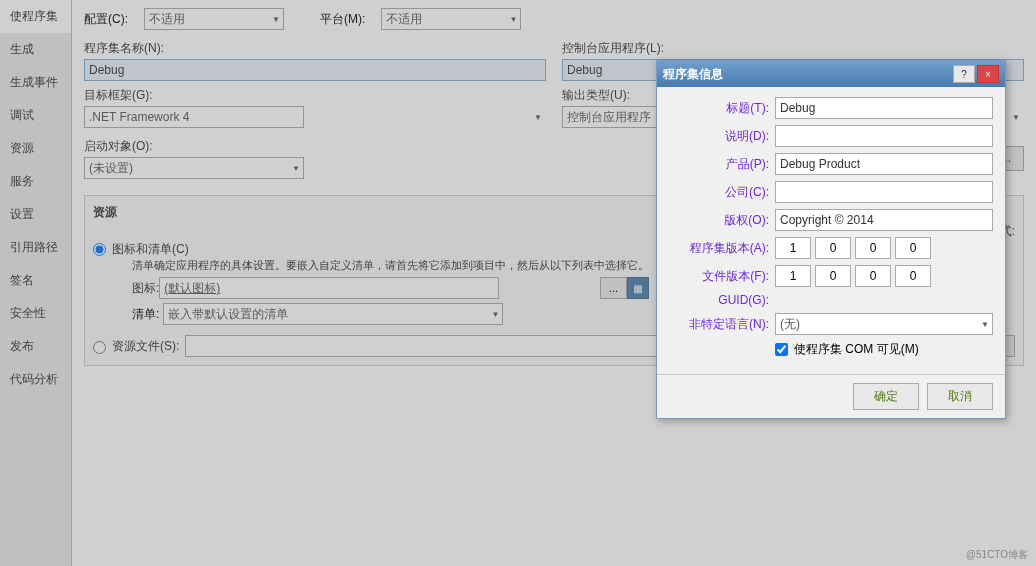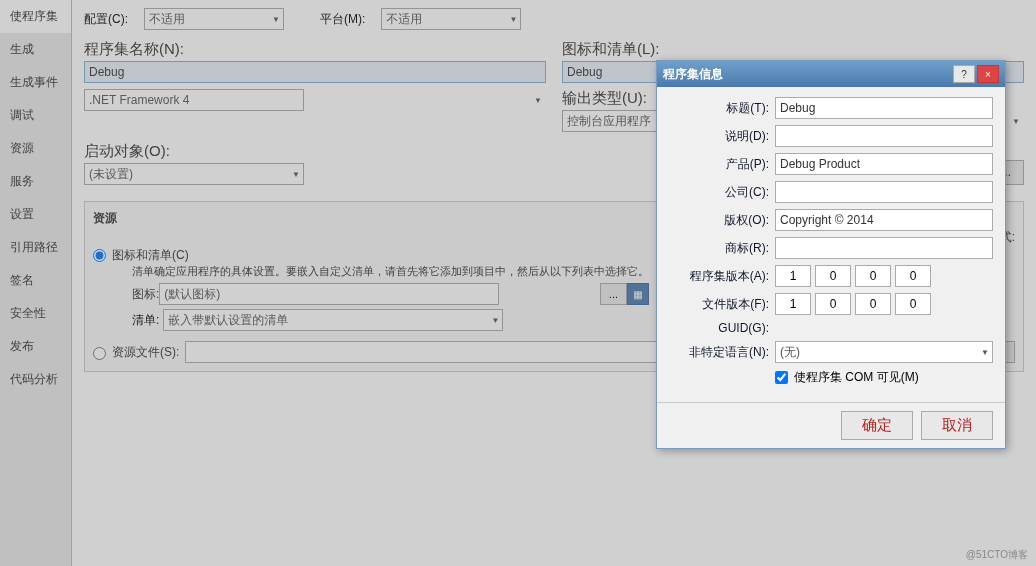--- a/index.html
+++ b/index.html
@@ -83,36 +83,36 @@
       display: flex;
       gap: 16px;
       align-items: flex-start;
     }
     .form-group {
       display: flex;
       flex-direction: column;
       gap: 2px;
       flex: 1;
     }
-    .form-label { color: #333; font-size: 15px; }
+    .form-label { color: #333; font-size: 12px; }
     .form-input {
       border: 1px solid #7bafd4;
       background: #e8f0f8;
       height: 22px;
       padding: 2px 4px;
       font-size: 12px;
       color: #333;
       width: 100%;
     }
 
     
     .startup-row {
       display: flex;
       gap: 4px;
-      align-items: flex-end;
+      align-items: center;
       margin-top: 4px;
     }
     .startup-row .form-group { flex: 0 0 auto; min-width: 220px; }
     .assembly-info-btn {
       margin-left: auto;
       padding: 3px 12px;
       background: #e8e8e8;
       border: 1px solid #aaa;
       cursor: pointer;
       font-size: 12px;
@@ -135,21 +135,21 @@
     .radio-label { color: #333; }
     .radio-sub { margin-left: 20px; color: #333; font-size: 11px; }
     .icon-row {
       display: flex;
       align-items: center;
       margin-top: 4px;
       margin-left: 20px;
     }
     .icon-label { color: #333; }
     .icon-select-wrap { flex: 1; position: relative; }
-    .icon-select-wrap select { width: 100%; }
+    .icon-select-wrap select { width: 100%; text-decoration: underline; }
     .browse-btn {
       padding: 2px 8px;
       background: #e8e8e8;
       border: 1px solid #aaa;
       cursor: pointer;
       font-size: 11px;
       height: 22px;
     }
     .image-btn {
       padding: 2px 4px;
@@ -234,21 +234,21 @@
     }
     .dialog-row {
       display: flex;
       align-items: center;
       margin-bottom: 6px;
       gap: 6px;
     }
     .dialog-field-label {
       width: 100px;
       text-align: right;
-      color: #0f172a;
+      color: #6d28d9;
       font-size: 12px;
       flex-shrink: 0;
     }
     .dialog-input {
       flex: 1;
       height: 22px;
       border: 1px solid #aaa;
       background: #fff;
       padding: 2px 4px;
       font-size: 12px;
@@ -304,22 +304,22 @@
       justify-content: flex-end;
       gap: 8px;
       padding: 8px 12px;
       border-top: 1px solid #ccc;
     }
     .footer-btn {
       padding: 4px 20px;
       background: #e8e8e8;
       border: 1px solid #aaa;
       cursor: pointer;
-      font-size: 15px;
-      color: #b91c1c;
+      font-size: 12px;
+      color: #4d7c0f;
     }
   </style>
 </head>
 <body>
 
 <div class="main-window">
 
   <div class="sidebar">
     <div class="sidebar-item active">使程序集</div>
     <div class="sidebar-item">生成</div>
@@ -353,27 +353,28 @@
     </div>
 
     <div class="form-section">
 
       <div class="form-row">
         <div class="form-group">
           <label class="form-label">程序集名称(N):</label>
           <input class="form-input" type="text" value="Debug" style="">
         </div>
         <div class="form-group">
-          <label class="form-label">图标和清单(L):</label>
+          <label class="form-label">控制台应用程序(L):</label>
           <input class="form-input" type="text" value="Debug" style="">
         </div>
       </div>
 
       <div class="form-row">
         <div class="form-group">
+          <label class="form-label">目标框架(G):</label>
           <div class="select-wrap">
             <select style="width:220px;">
               <option>.NET Framework 4</option>
             </select>
           </div>
         </div>
         <div class="form-group">
           <label class="form-label">输出类型(U):</label>
           <div class="select-wrap">
             <select style="width:220px;">
@@ -473,24 +474,20 @@
       <div class="dialog-row">
         <span class="dialog-field-label">公司(C):</span>
         <input class="dialog-input" type="text" style="">
       </div>
 
       <div class="dialog-row">
         <span class="dialog-field-label">版权(O):</span>
         <input class="dialog-input" type="text" value="Copyright © 2014" style="">
       </div>
 
-      <div class="dialog-row">
-        <span class="dialog-field-label">商标(R):</span>
-        <input class="dialog-input" type="text" style="">
-      </div>
 
       <div class="dialog-row">
         <span class="dialog-field-label">程序集版本(A):</span>
         <div class="version-row">
           <input class="version-input" type="text" value="1" style="">
           <input class="version-input" type="text" value="0" style="">
           <input class="version-input" type="text" value="0" style="">
           <input class="version-input" type="text" value="0" style="">
         </div>
       </div>

